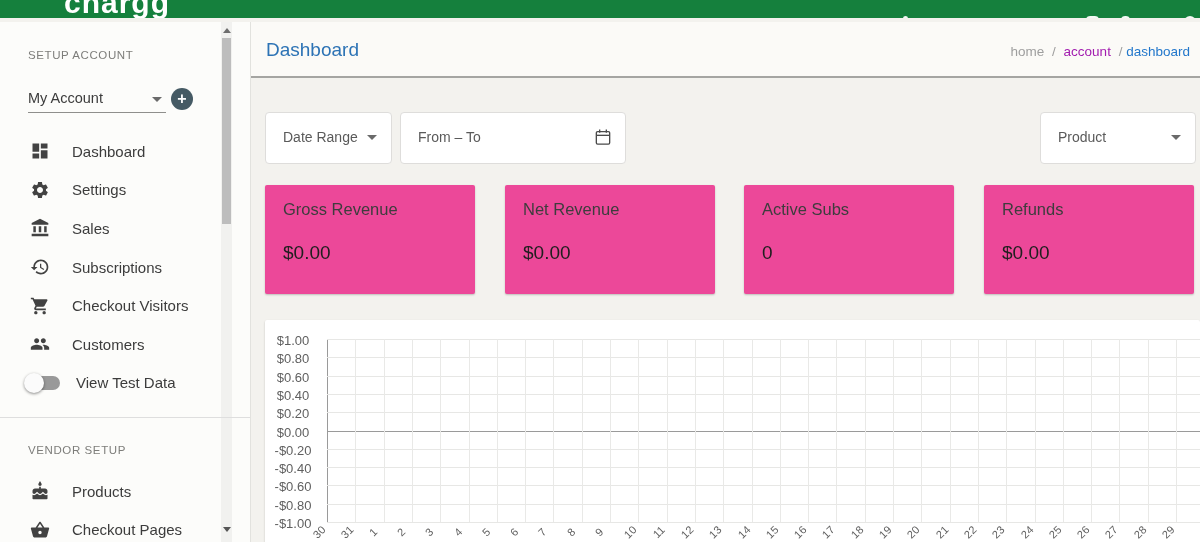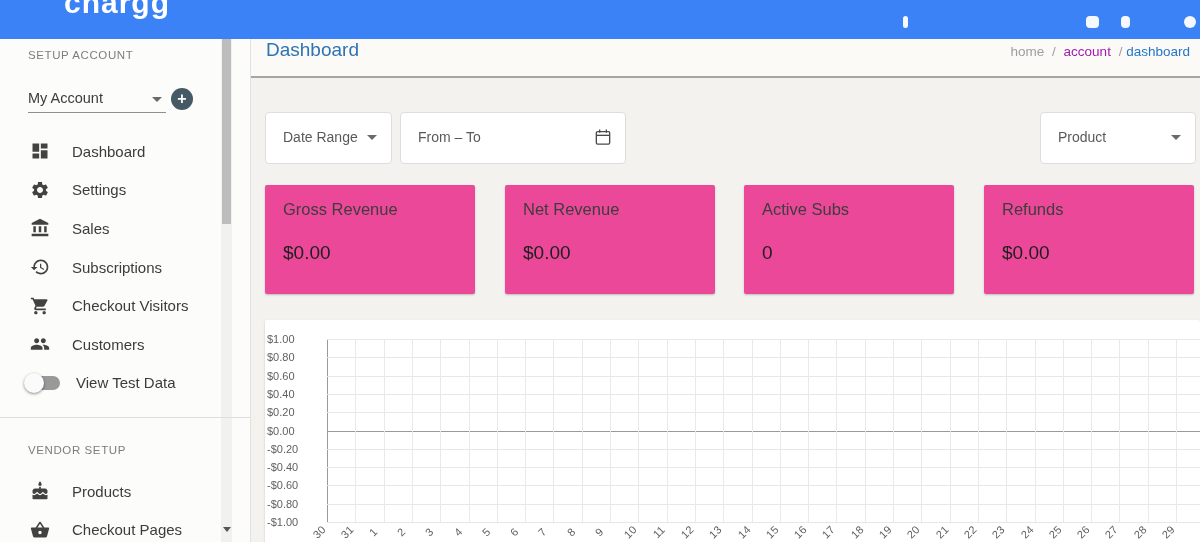--- a/index.html
+++ b/index.html
@@ -1,21 +1,21 @@
 <!DOCTYPE html>
 <html><head>
 <meta charset="utf-8">
 <style>
   html,body{margin:0;padding:0;}
   body{width:1200px;height:542px;overflow:hidden;position:relative;
        font-family:"Liberation Sans",sans-serif;background:#f3f2ee;}
   .abs{position:absolute;}
 
   
-  .topbar{left:0;top:0;width:1200px;height:39px;background:#3b82f6;overflow:hidden;z-index:30;}
+  .topbar{left:0;top:0;width:1200px;height:18px;background:#15803d;overflow:hidden;z-index:30;}
   .logo{position:absolute;left:64px;top:-14px;font-size:30px;font-weight:bold;
         color:#fff;letter-spacing:1px;}
   .tb-frag{position:absolute;background:#fff;border-radius:4px;top:16px;height:12px;opacity:.95;}
 
   
   .sidebar{left:0;top:22px;width:250px;height:520px;background:#fcfcfa;
            border-right:1px solid #e2e2de;z-index:20;}
   .sb-track{position:absolute;left:221px;top:0;width:11px;height:520px;background:#f1f1ef;}
   .sb-thumb{position:absolute;left:222px;top:16px;width:9px;height:186px;background:#bdbdbd;}
   .sb-arrow{position:absolute;left:223px;width:0;height:0;border-left:4px solid transparent;
@@ -66,21 +66,21 @@
   .f-fromto{left:400px;top:112px;width:224px;height:50px;}
   .f-product{left:1040px;top:112px;width:154px;height:50px;}
 
   .stat-card{position:absolute;top:185px;width:210px;height:109px;background:#ec4899;border-radius:2px;
              box-shadow:0 1px 2px rgba(0,0,0,.22);}
   .stat-label{position:absolute;left:18px;top:15px;font-size:16.5px;color:#3d3d3d;}
   .stat-value{position:absolute;left:18px;top:57px;font-size:19px;color:#1f1f1f;}
 
   .chart-card{left:265px;top:320px;width:935px;height:240px;background:#fff;border-radius:2px;
               box-shadow:0 1px 2px rgba(0,0,0,.22);overflow:hidden;}
-  .ytick{position:absolute;width:52px;text-align:left;font-size:11px;color:#5f5f5f;}
+  .ytick{position:absolute;width:52px;text-align:center;font-size:13px;color:#5f5f5f;}
   .hgrid{position:absolute;left:62px;right:0;height:1px;background:#e7e7e5;}
   .hgrid.zero{background:#9a9a9a;}
   .vgrid{position:absolute;top:19px;height:183px;width:1px;background:#e9e9e7;}
   .yaxis{position:absolute;left:62px;top:19px;width:1px;height:184px;background:#9a9a9a;}
   .xtick{position:absolute;font-size:11px;color:#5f5f5f;transform:rotate(-45deg);
          transform-origin:center;white-space:nowrap;}
 </style>
 </head>
 <body>
 

